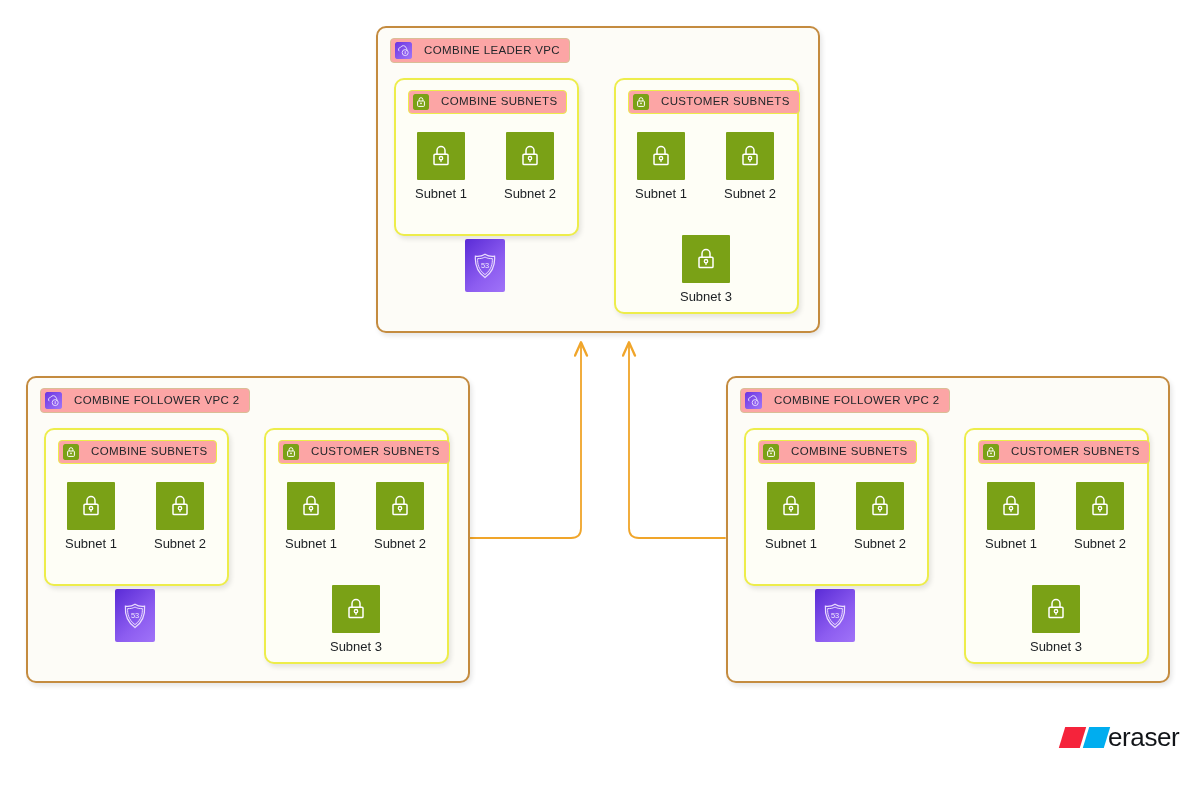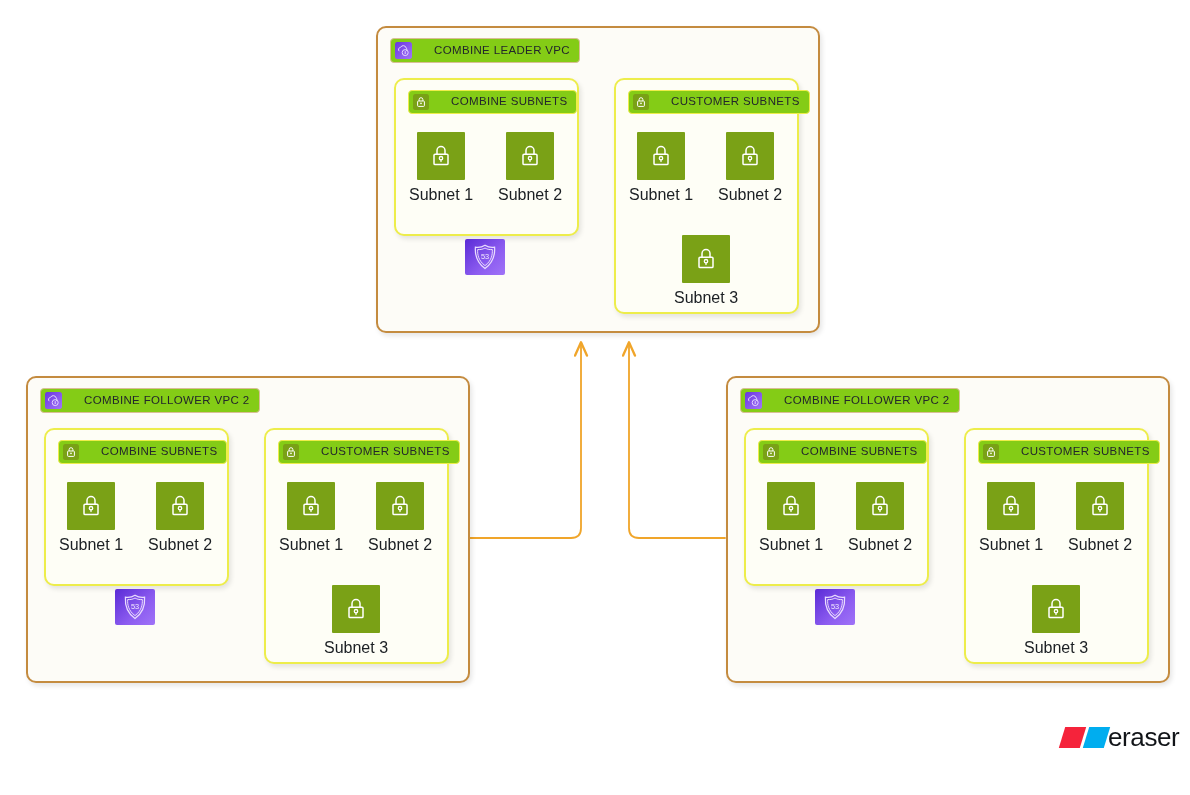--- a/index.html
+++ b/index.html
@@ -52,24 +52,24 @@
     background: #FEFEF6;
     box-shadow: 2px 3px 5px rgba(0,0,0,0.10);
     text-decoration: underline;
   }
 
   
   .chip {
     position: absolute;
     display: flex;
     align-items: center;
-    gap: 22px;
+    gap: 12px;
     box-sizing: border-box;
     padding: 3px 9px 3px 4px;
-    background: #84cc16;
+    background: #fca5a5;
     border-radius: 4px;
     white-space: nowrap;
     line-height: 1;
   }
   .chip.vpc-chip {
     border: 1px solid #D9BE96;
     top: 10px;
     left: 12px;
   }
   .chip.grp-chip {
@@ -103,31 +103,31 @@
     height: 48px;
     margin: 0 auto;
     background: #7AA116;
     border-radius: 1px;
     display: flex;
     align-items: center;
     justify-content: center;
   }
   .node-label {
     margin-top: 6px;
-    font-size: 16px;
+    font-size: 13px;
     color: #1B1F23;
     font-family: "Liberation Sans", sans-serif;
     white-space: nowrap;
   }
 
   
   .r53 {
     position: absolute;
     width: 40px;
-    height: 36px;
+    height: 53px;
     background: linear-gradient(135deg, #5A2BD6 0%, #8C5CF0 60%, #A073F8 100%);
     border-radius: 2px;
     display: flex;
     align-items: center;
     justify-content: center;
     z-index: 3;
   }
 
   
   .caption {

